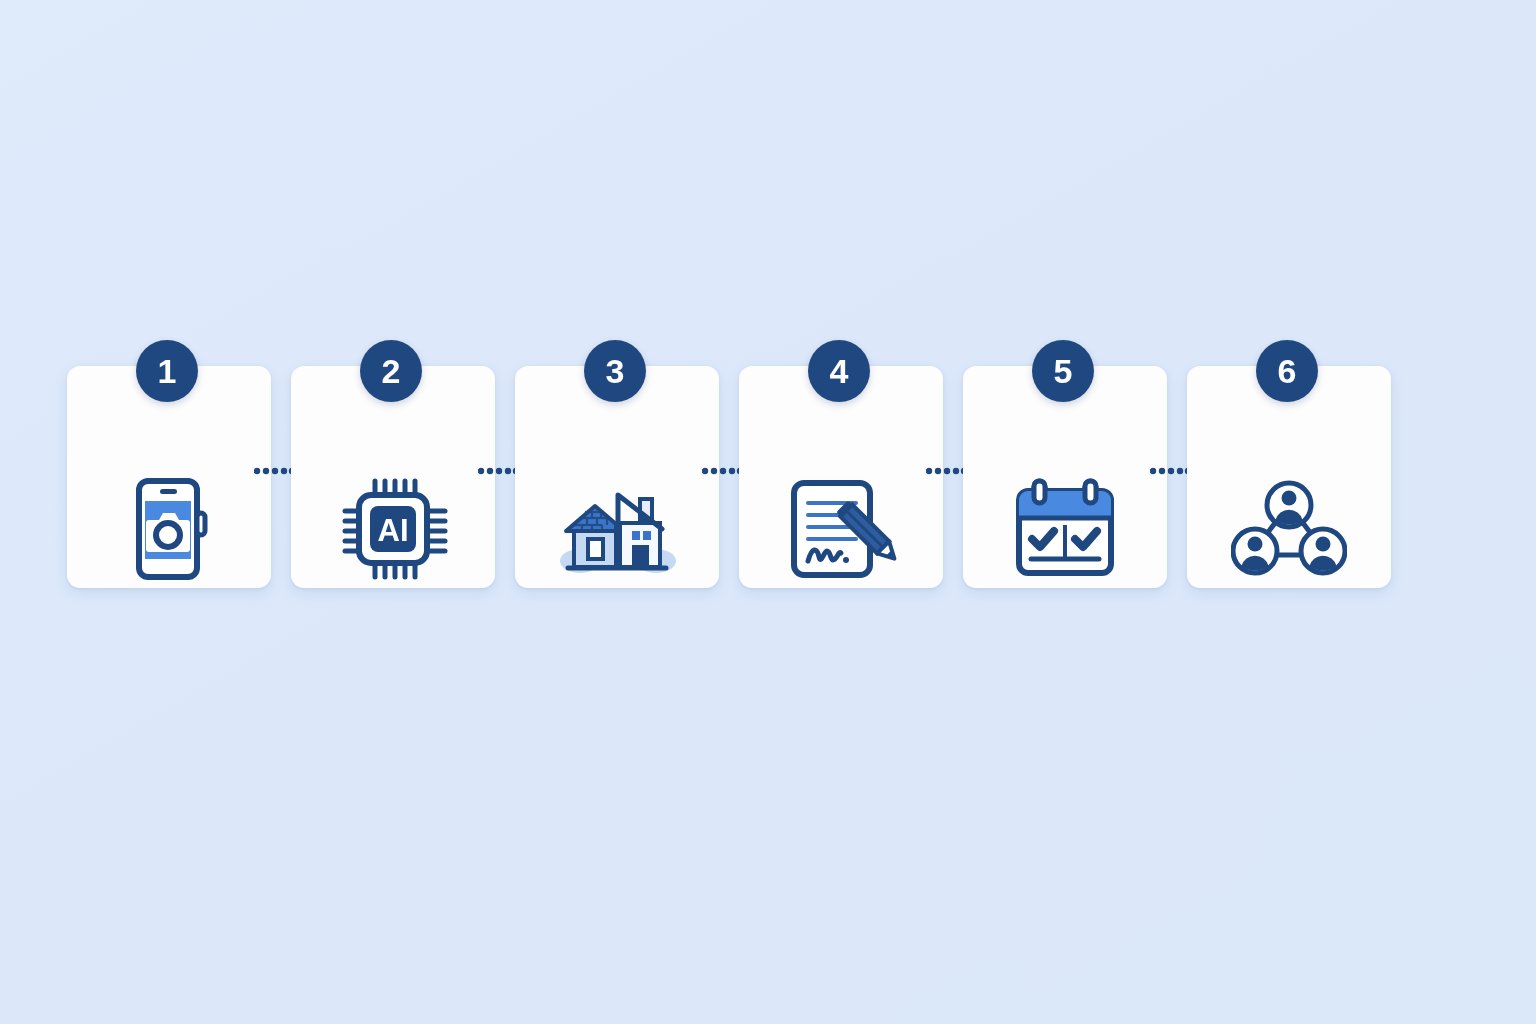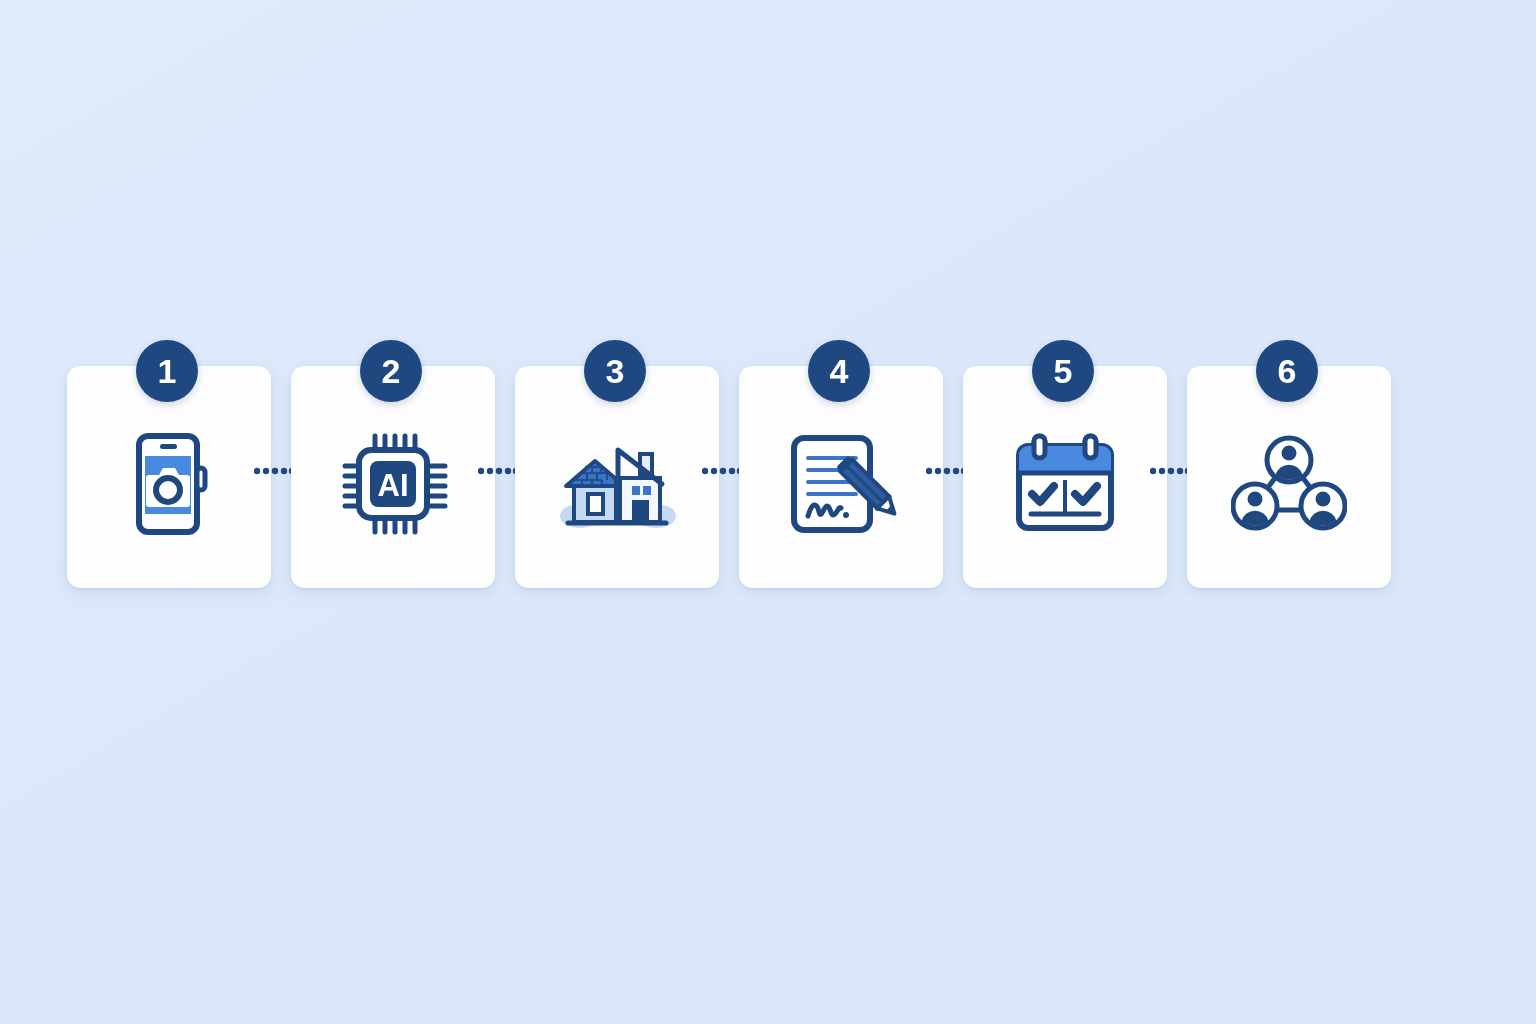--- a/index.html
+++ b/index.html
@@ -49,21 +49,21 @@
   .card {
     position: absolute;
     left: 0;
     bottom: 0;
     width: 204px;
     height: 222px;
     background: #fdfdfd;
     border-radius: 13px;
     box-shadow: 0 5px 14px rgba(70,110,170,0.13), 0 1px 3px rgba(70,110,170,0.10);
     display: flex;
-    align-items: center;
+    align-items: flex-end;
     justify-content: center;
   }
 
   .badge {
     position: absolute;
     top: 0;
     left: 69px;
     width: 62px;
     height: 62px;
     border-radius: 50%;

